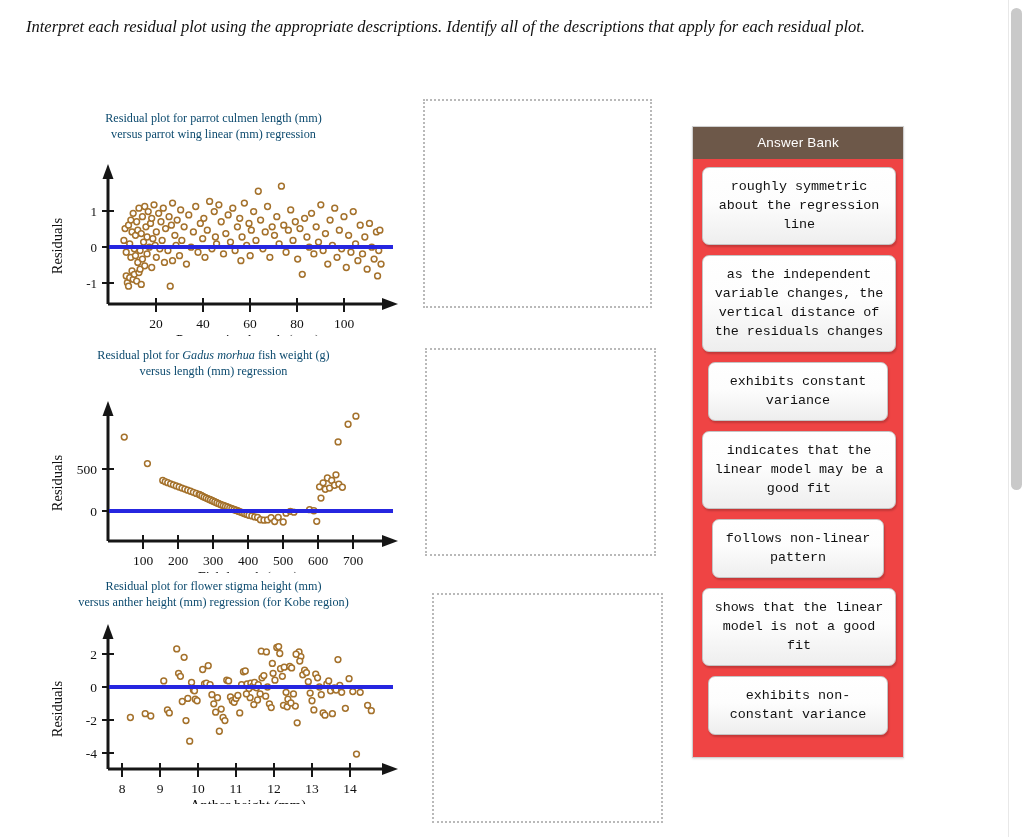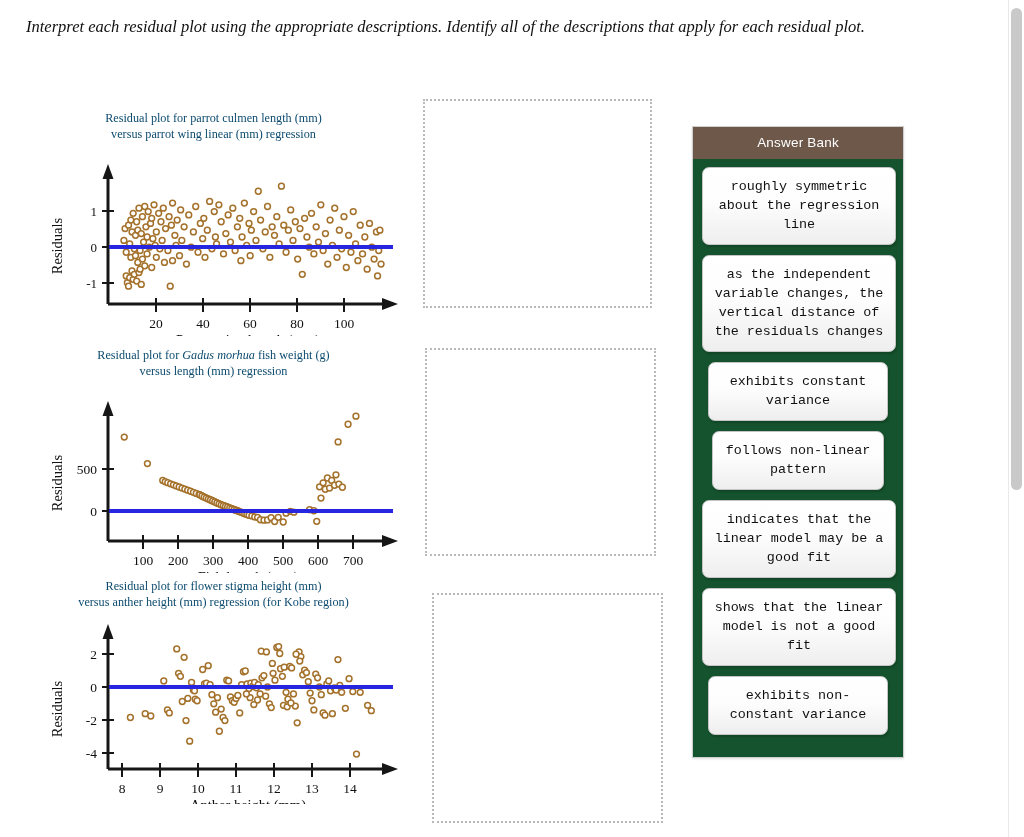--- a/index.html
+++ b/index.html
@@ -67,21 +67,21 @@
   #drop-zone-1 { left: 423px; top: 13px;  width: 229px; height: 209px; }
   #drop-zone-2 { left: 425px; top: 262px; width: 231px; height: 208px; }
   #drop-zone-3 { left: 432px; top: 507px; width: 231px; height: 230px; }
 
   
   #answer-bank {
     position: absolute;
     left: 692px;
     top: 40px;
     width: 212px;
-    background: #14532d;
+    background: #ef4444;
     border: 1px solid #cfcfcf;
     box-sizing: border-box;
     box-shadow: 0 1px 2px rgba(0,0,0,0.12);
   }
   #answer-bank-header {
     background: #6d5849;
     color: #ffffff;
     font-family: "Liberation Sans", sans-serif;
     font-size: 13.5px;
     text-align: center;
@@ -652,22 +652,22 @@
   <div class="drop-zone" id="drop-zone-1"></div>
   <div class="drop-zone" id="drop-zone-2"></div>
   <div class="drop-zone" id="drop-zone-3"></div>
 
   <div id="answer-bank">
     <div id="answer-bank-header">Answer Bank</div>
     <div id="answer-bank-list">
       <div class="bank-tile w-full">roughly symmetric about the regression line</div>
       <div class="bank-tile w-full">as the independent variable changes, the vertical distance of the residuals changes</div>
       <div class="bank-tile w-wide">exhibits constant variance</div>
+      <div class="bank-tile w-full">indicates that the linear model may be a good fit</div>
       <div class="bank-tile w-mid">follows non-linear pattern</div>
-      <div class="bank-tile w-full">indicates that the linear model may be a good fit</div>
       <div class="bank-tile w-full">shows that the linear model is not a good fit</div>
       <div class="bank-tile w-wide">exhibits non-constant variance</div>
     </div>
   </div>
 </div>
 
 <div id="scroll-track">
   <div id="scroll-thumb"></div>
 </div>
 

